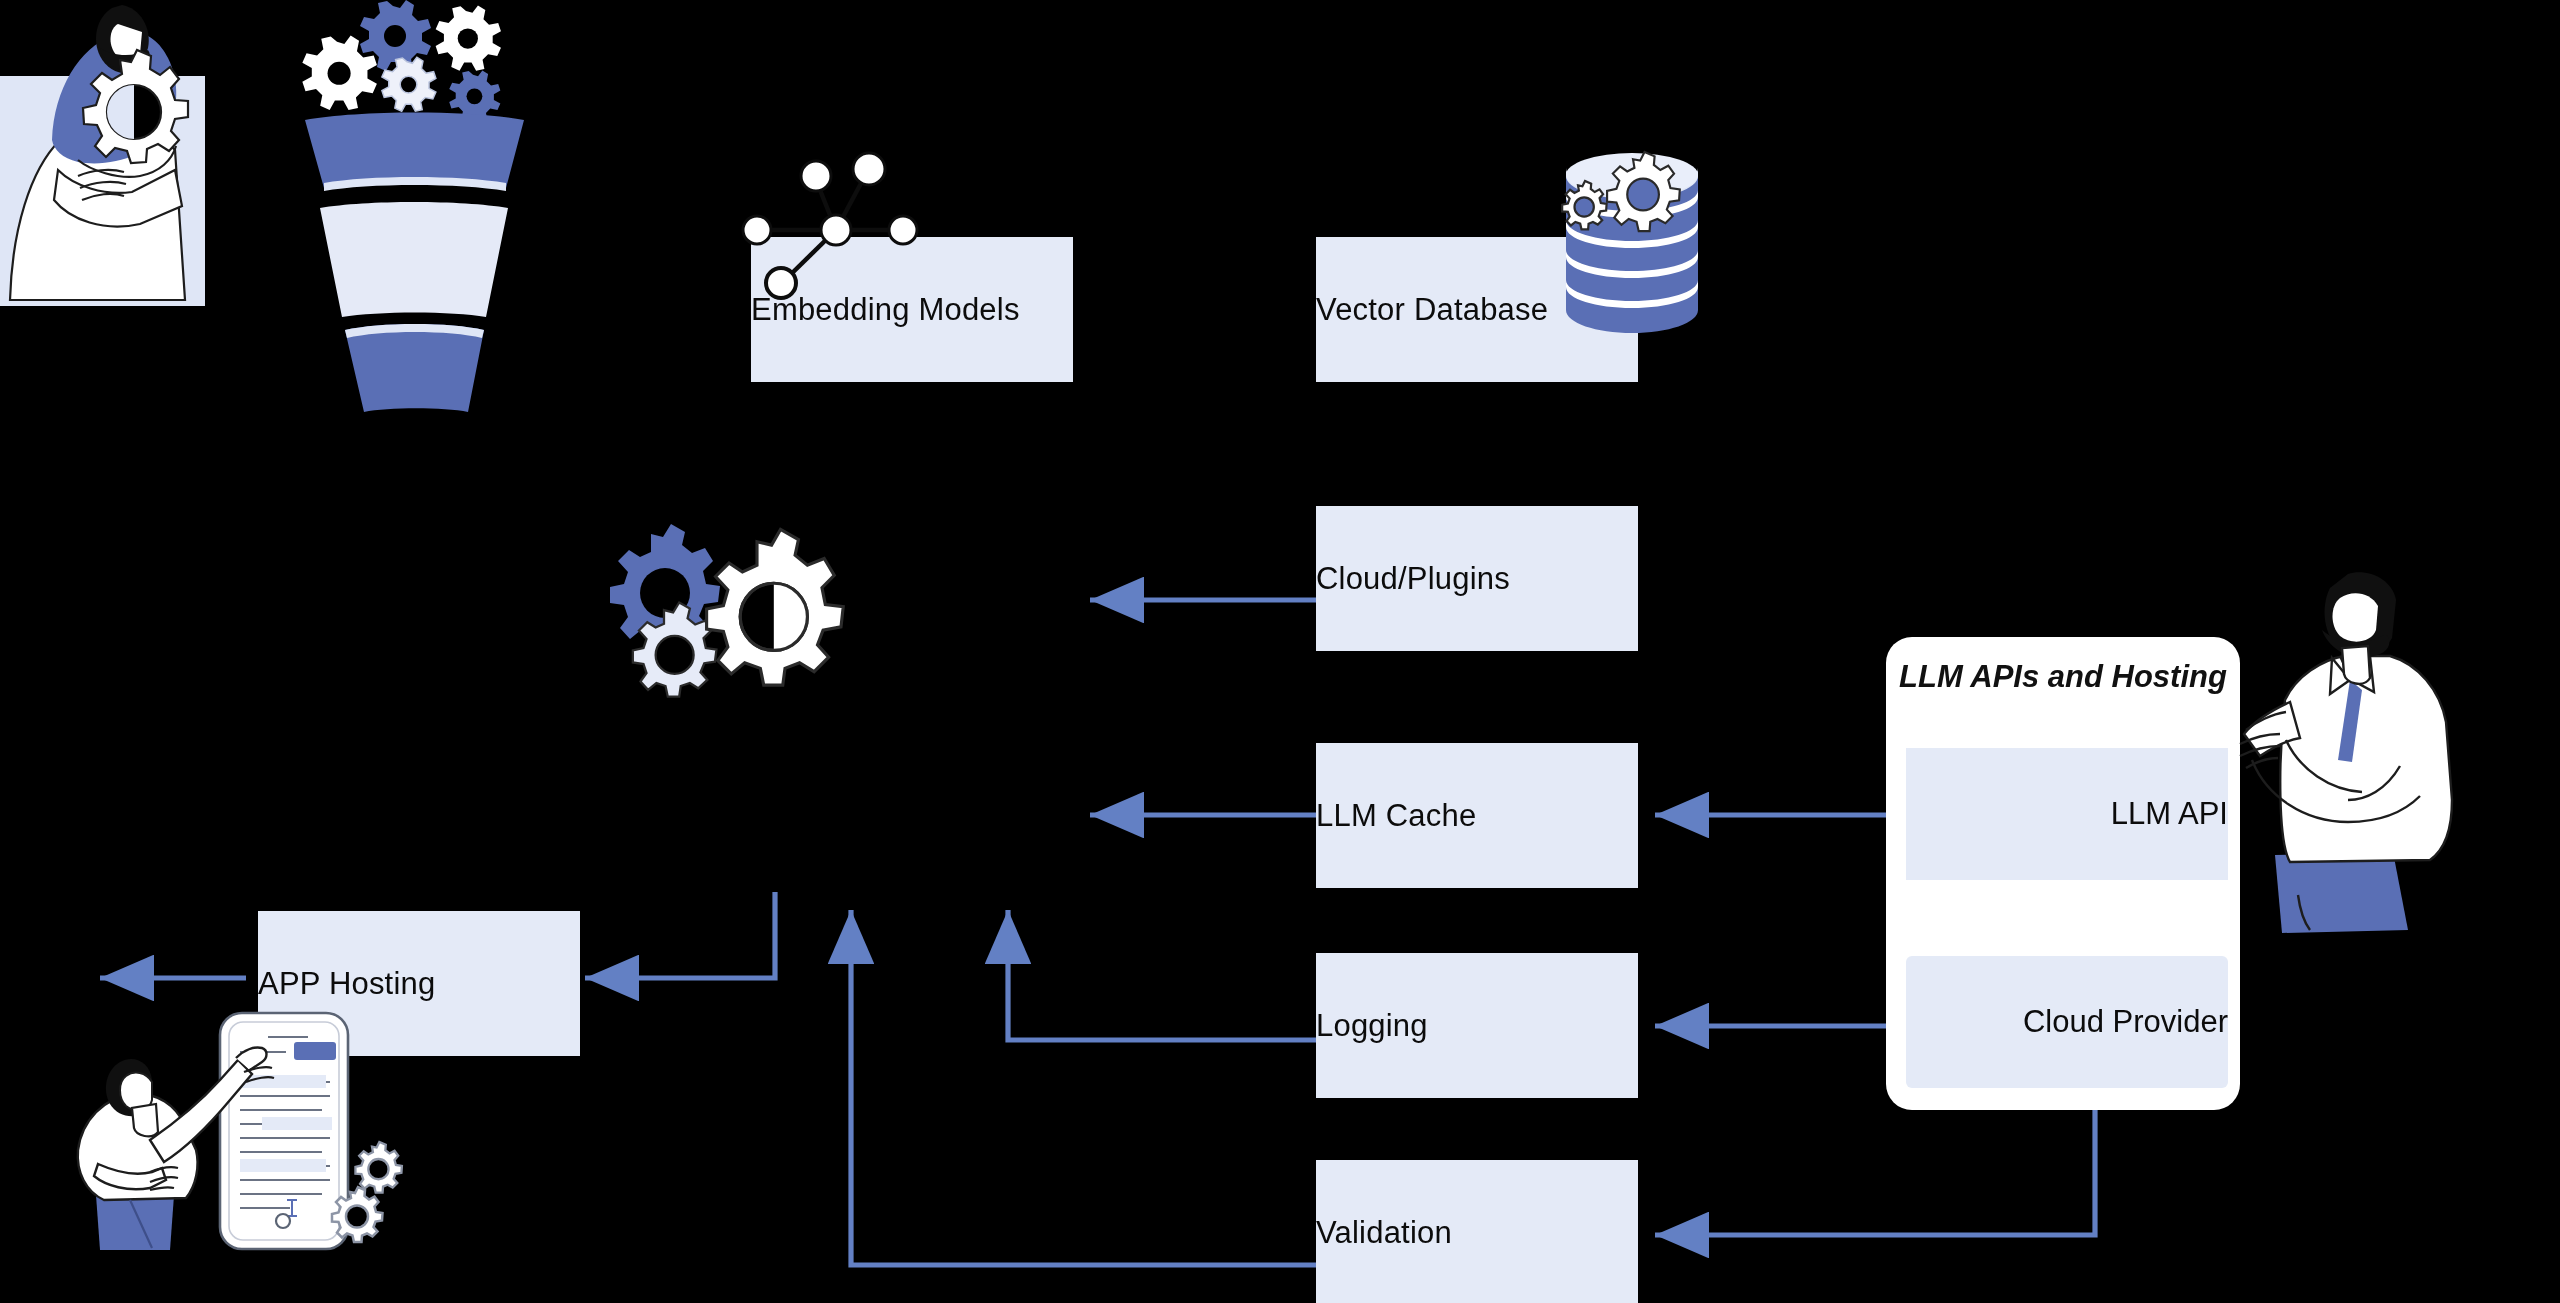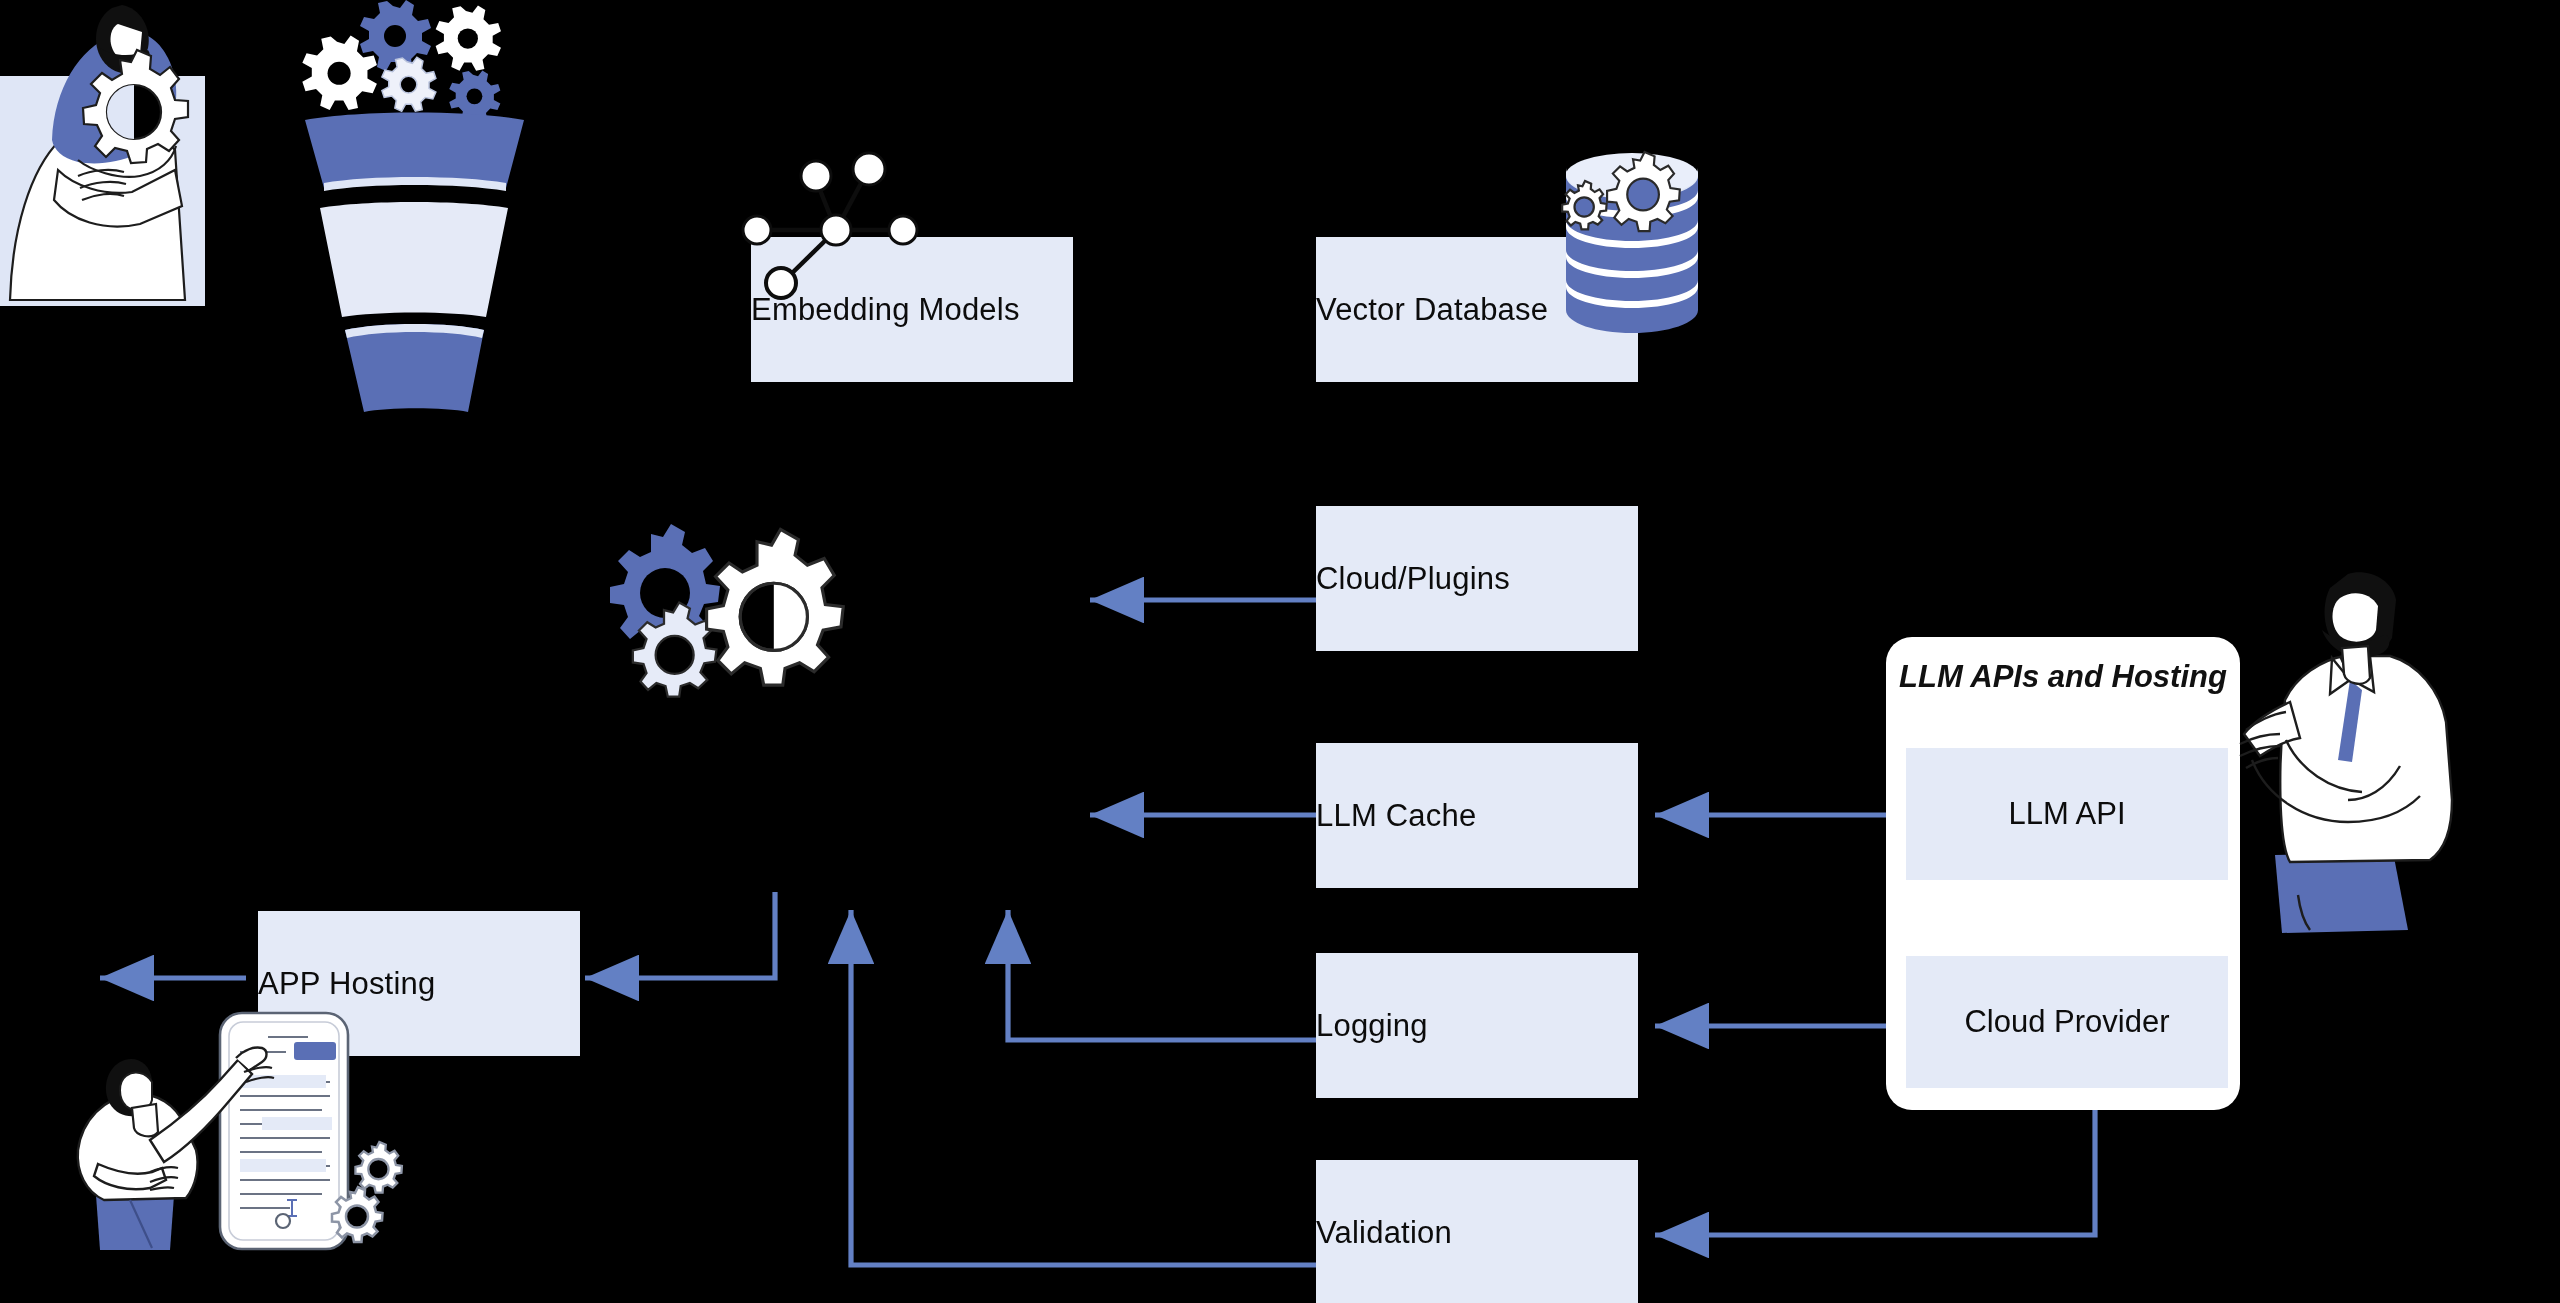--- a/index.html
+++ b/index.html
@@ -39,21 +39,21 @@
   }
   #llm-group .grp-title{
     position:absolute;left:0;right:0;top:22px;
     text-align:center;
     font-style:italic;font-weight:bold;
     font-size:31px;color:#111;
   }
   .inner-node{
     position:absolute;
     background:#e4eaf7;
-    display:flex;align-items:center;justify-content:center;
+    display:flex;align-items:center;justify-content:flex-end;
     font-size:31px;color:#0c0c0c;
     box-sizing:border-box;
   }
 
   
   svg.layer{position:absolute;left:0;top:0;width:2560px;height:1303px;overflow:visible;}
   #arrow-layer{z-index:5;}
   #art-layer{z-index:9;pointer-events:none;}
 </style>
 </head>
@@ -117,21 +117,21 @@
   <div class="node" id="validation" style="left:1316px;top:1160px;width:322px;height:145px;">
     <span class="lbl">Validation</span>
   </div>
 
   <div id="llm-group" style="left:1886px;top:637px;width:354px;height:473px;">
     <div class="grp-title">LLM APIs and Hosting</div>
   </div>
   <div class="inner-node" style="left:1906px;top:748px;width:322px;height:132px;z-index:8;">
     <span>LLM API</span>
   </div>
-  <div class="inner-node" style="left:1906px;top:956px;width:322px;height:132px;z-index:8;">
+  <div class="inner-node" style="left:1906px;top:956px;width:322px;height:132px;z-index:8;border-radius:6px;">
     <span>Cloud Provider</span>
   </div>
 
   <svg id="art-layer" class="layer" viewBox="0 0 2560 1303">
 
     <g>
       <rect x="0" y="76" width="205" height="230" fill="#dfe6f6"></rect>
 
       <path d="M10,300 C12,230 30,170 60,140 C86,115 120,110 150,125 L175,150 L185,300 Z" fill="#ffffff" stroke="#1d1d1d" stroke-width="2.2"></path>
 

